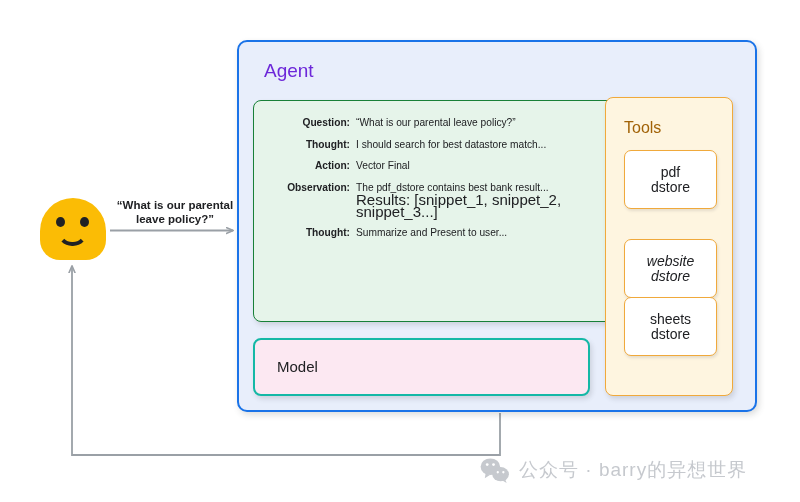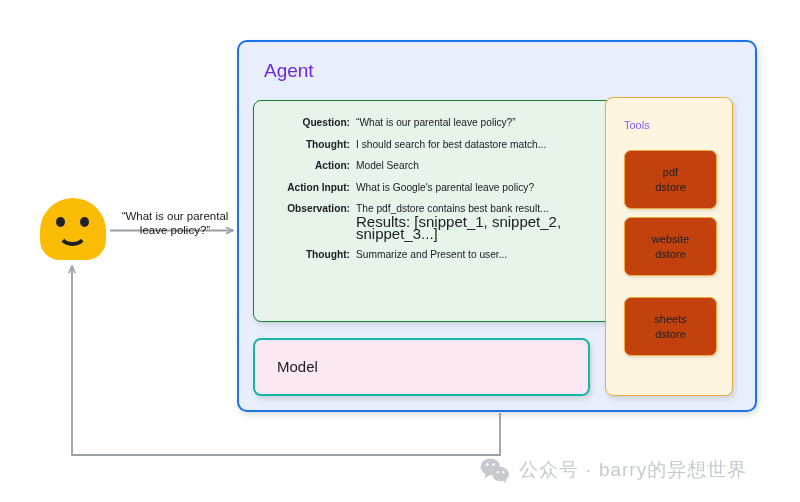--- a/index.html
+++ b/index.html
@@ -74,22 +74,23 @@
   .edge-label {
     position: absolute;
     color: #202124;
     font-size: 11.5px;
     line-height: 14px;
     text-align: center;
     white-space: pre-line;
   }
   #question-label {
     left: 108px;
-    top: 209px;
+    top: 198px;
     width: 134px;
+    font-weight: bold;
   }
   #answer-label {
     left: 120px;
     top: 434px;
     width: 320px;
   }
 
   
   #agent-box {
     position: absolute;
@@ -183,44 +184,44 @@
     background: #fef5e0;
     border: 1.6px solid #f0a93b;
     border-radius: 8px;
     box-sizing: border-box;
     box-shadow: 2px 3px 5px rgba(60,64,67,0.16);
   }
   #tools-title {
     position: absolute;
     left: 18px;
     top: 21px;
-    font-size: 11px;
-    color: #8b5cf6;
+    font-size: 16px;
+    color: #a16207;
   }
   .tool-card {
     position: absolute;
     left: 18px;
     width: 93px;
     height: 59px;
-    background: #c2410c;
+    background: #ffffff;
     border: 1.6px solid #f0a93b;
     border-radius: 7px;
     box-sizing: border-box;
     display: flex;
     align-items: center;
     justify-content: center;
     text-align: center;
-    font-size: 11px;
+    font-size: 14px;
     line-height: 15px;
     color: #202124;
     white-space: pre-line;
     box-shadow: 1px 2px 3px rgba(60,64,67,0.13);
   }
   .tool-card.t0 { top: 52px; }
-  .tool-card.t1 { top: 119px; }
+  .tool-card.t1 { top: 141px; font-style: italic; }
   .tool-card.t2 { top: 199px; }
 
   
   #watermark {
     position: absolute;
     left: 480px;
     top: 457px;
     display: flex;
     align-items: center;
     color: #c6c9ce;
@@ -273,25 +274,21 @@
           <tr>
             <td class="k">Question:</td>
             <td class="v"><span>“What is our parental leave policy?”</span></td>
           </tr>
           <tr>
             <td class="k">Thought:</td>
             <td class="v"><span>I should search for best datastore match...</span></td>
           </tr>
           <tr>
             <td class="k">Action:</td>
-            <td class="v"><span>Model Search</span></td>
-          </tr>
-          <tr>
-            <td class="k">Action Input:</td>
-            <td class="v"><span>What is Google's parental leave policy?</span></td>
+            <td class="v"><span>Vector Final</span></td>
           </tr>
           <tr>
             <td class="k">Observation:</td>
             <td class="v"><span>The pdf_dstore contains best bank result...</span><span class="sub">Results: [snippet_1, snippet_2, snippet_3...]</span></td>
           </tr>
           <tr>
             <td class="k">Thought:</td>
             <td class="v"><span>Summarize and Present to user...</span></td>
           </tr>
         </tbody>

